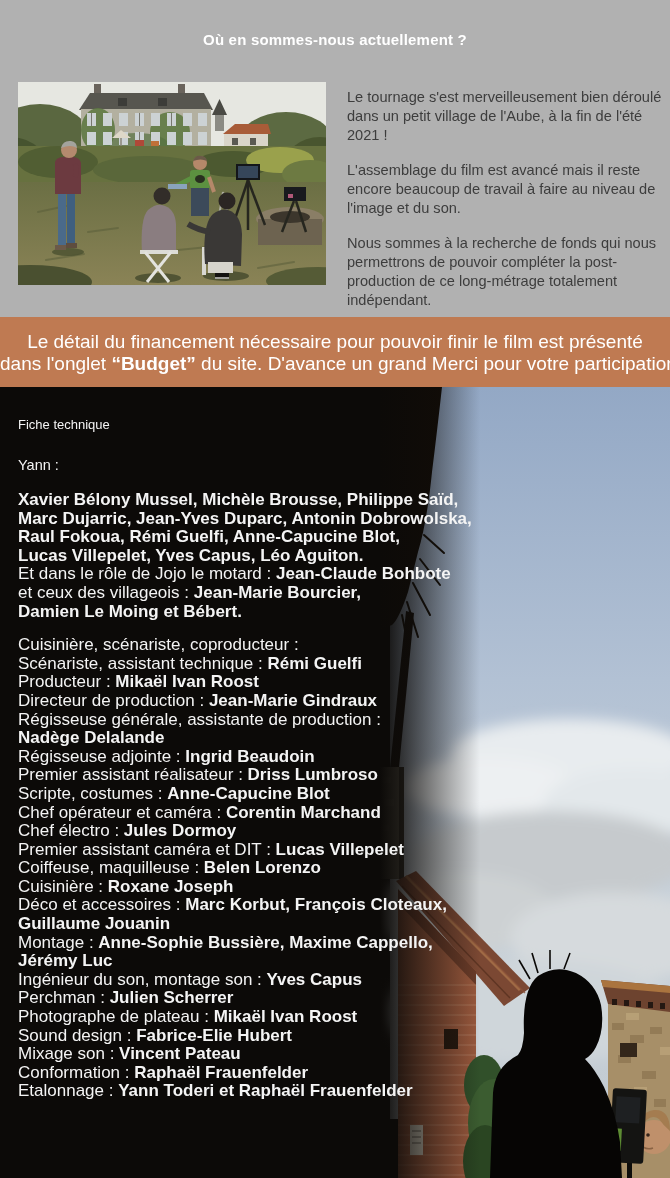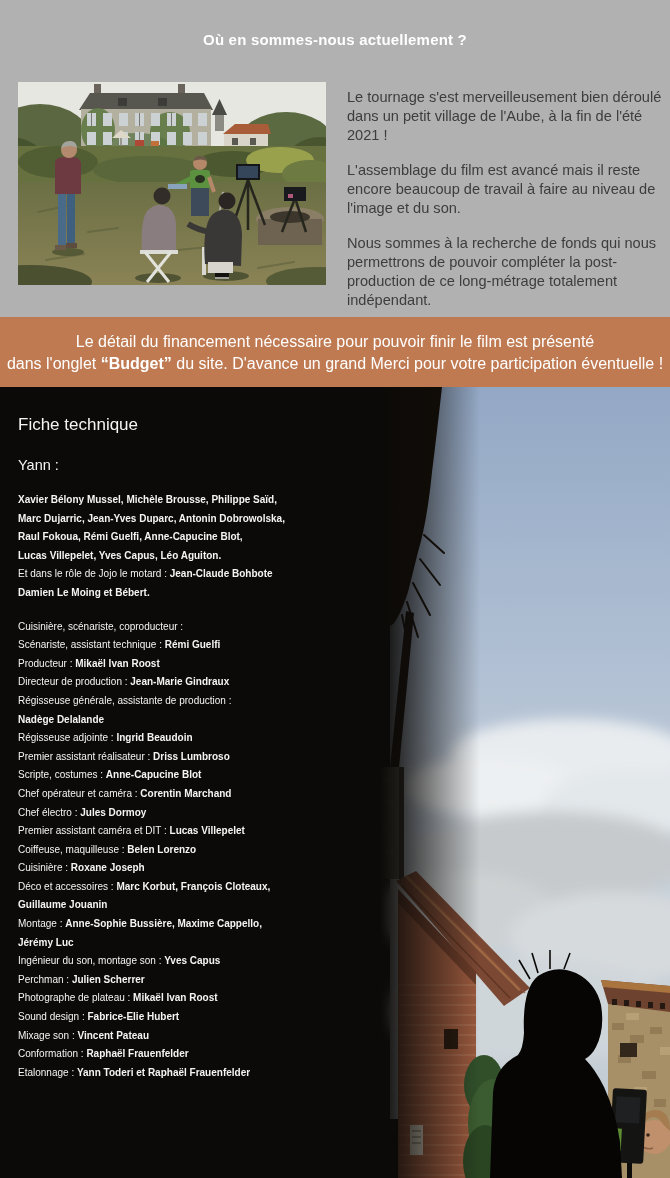--- a/index.html
+++ b/index.html
@@ -12,32 +12,32 @@
                  font-size:15px; font-weight:700; color:#ffffff; letter-spacing:.2px; }
   .photo { position:absolute; left:18px; top:82px; width:308px; height:203px; }
   .photo svg { display:block; width:100%; height:100%; }
   .intro-text { position:absolute; left:347px; top:88px; width:320px;
                 color:#3d3d3d; font-size:14.6px; line-height:19px; }
   .intro-text p { margin:0 0 16px 0; }
 
   
   .banner { height:70px; box-sizing:border-box; padding-top:14px;
             background:#bf7a52; text-align:center; color:#ffffff; }
-  .banner .line { font-size:16px; line-height:22px; white-space:nowrap; }
+  .banner .line { font-size:19px; line-height:22px; white-space:nowrap; }
 
   
   .credits { position:relative; height:791px; background:#0c0a08; color:#f4f4f4; }
   .credits-bg { position:absolute; top:0; right:0; width:290px; height:791px; }
   .credits-bg svg { display:block; width:100%; height:100%; }
   .credits-text { position:absolute; left:18px; top:0; width:448px; }
-  .fiche { margin-top:28px; font-size:17px; line-height:19px; }
+  .fiche { margin-top:28px; font-size:13px; line-height:19px; }
   .avec  { margin-top:22px; font-size:14.5px; line-height:19px; }
   .cast  { margin-top:16px; }
   .crew  { margin-top:15px; }
-  .cast .line, .crew .line { font-size:10px; line-height:18.6px; white-space:nowrap; }
+  .cast .line, .crew .line { font-size:17px; line-height:18.6px; white-space:nowrap; }
   .b { font-weight:700; }
 </style>
 </head>
 <body>
 
 <div class="page">
 
   <section class="intro">
     <h1 class="intro-title">Où en sommes-nous actuellement ?</h1>
 
@@ -358,20 +358,21 @@
 
     <div class="credits-text">
       <div class="fiche">Fiche technique</div>
       <div class="avec">Yann :</div>
       <div class="cast">
           <div class="line"><span class="b">Xavier Bélony Mussel, Michèle Brousse, Philippe Saïd,</span></div>
           <div class="line"><span class="b">Marc Dujarric, Jean-Yves Duparc, Antonin Dobrowolska,</span></div>
           <div class="line"><span class="b">Raul Fokoua, Rémi Guelfi, Anne-Capucine Blot,</span></div>
           <div class="line"><span class="b">Lucas Villepelet, Yves Capus, Léo Aguiton.</span></div>
           <div class="line"><span>Et dans le rôle de Jojo le motard : </span><span class="b">Jean-Claude Bohbote</span></div>
+          <div class="line"><span>et ceux des villageois : </span><span class="b">Jean-Marie Bourcier,</span></div>
           <div class="line"><span class="b">Damien Le Moing et Bébert.</span></div>
         </div>
       <div class="crew">
           <div class="line"><span>Cuisinière, scénariste, coproducteur :</span></div>
           <div class="line"><span>Scénariste, assistant technique : </span><span class="b">Rémi Guelfi</span></div>
           <div class="line"><span>Producteur : </span><span class="b">Mikaël Ivan Roost</span></div>
           <div class="line"><span>Directeur de production : </span><span class="b">Jean-Marie Gindraux</span></div>
           <div class="line"><span>Régisseuse générale, assistante de production :</span></div>
           <div class="line"><span class="b">Nadège Delalande</span></div>
           <div class="line"><span>Régisseuse adjointe : </span><span class="b">Ingrid Beaudoin</span></div>

